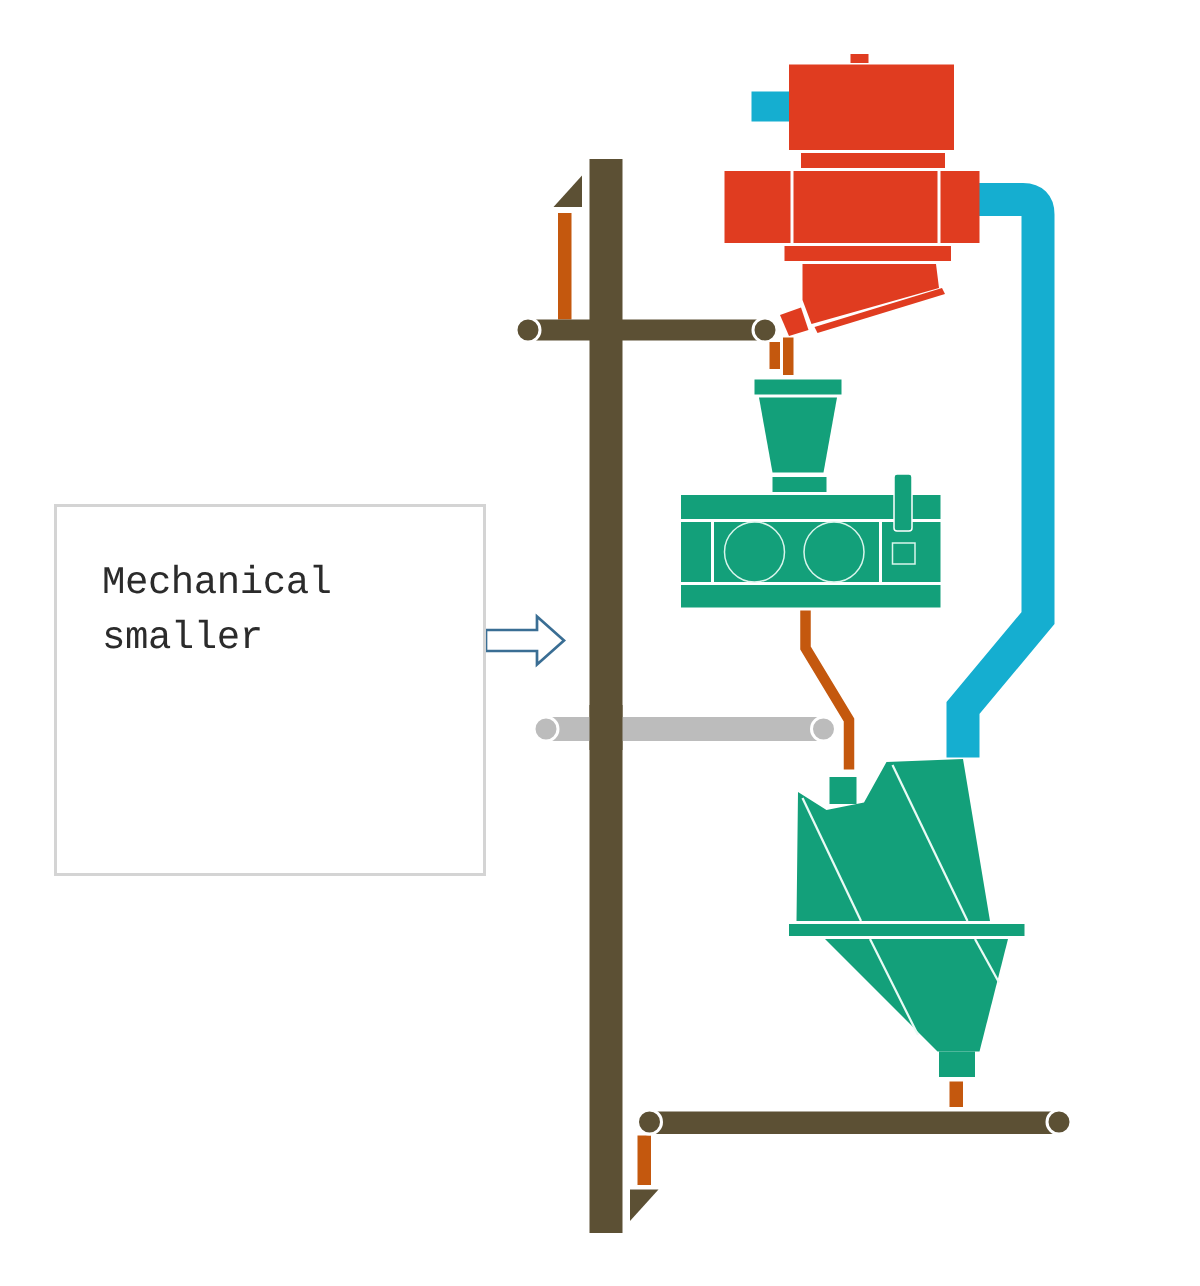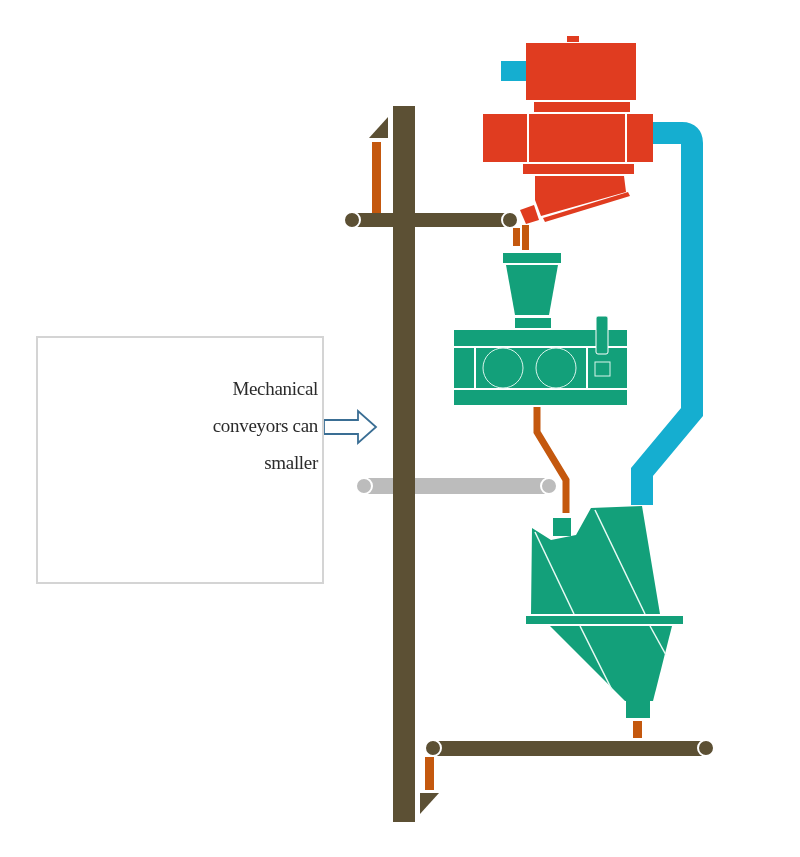--- a/index.html
+++ b/index.html
@@ -4,23 +4,22 @@
 <style>
   html, body { margin:0; padding:0; background:#ffffff; }
   body { width:800px; height:857px; position:relative; overflow:hidden; font-family:"DejaVu Sans", sans-serif; }
   #diagram { position:absolute; left:0; top:0; }
   .callout {
     position:absolute; left:36px; top:336px; width:288px; height:248px;
     border:2px solid #d4d4d4; box-sizing:border-box; background:#fff;
   }
   .callout-text {
     position:absolute; left:30px; top:32px; width:250px;
-    font-family:Liberation Serif, serif; font-size:19px; line-height:37px; color:#2b2b2b;
+    font-family:Liberation Mono, monospace; font-size:26px; line-height:37px; color:#2b2b2b;
     letter-spacing:-0.3px;
-    text-align:right;
   }
   .callout-text span { display:block; white-space:nowrap; }
 </style>
 </head>
 <body>
 
 <svg id="diagram" width="800" height="857" viewBox="0 0 800 857" xmlns="http://www.w3.org/2000/svg">
 
   <path d="M652,133 L682,133 Q692,133 692,143 L692,412 L642,472 L642,505" fill="none" stroke="#15aed0" stroke-width="22" stroke-linejoin="miter"></path>
   <rect x="501" y="61" width="25" height="20" fill="#15aed0"></rect>
@@ -89,16 +88,15 @@
     <rect x="626" y="701" width="24" height="17" fill="#13a07a"></rect>
   </g>
   <rect x="633" y="721" width="9" height="17" fill="#c4580e"></rect>
 
   <polygon points="324,420 358,420 358,411 376,427 358,443 358,434 324,434" fill="#ffffff" stroke="#3a6e94" stroke-width="1.8" stroke-linejoin="miter"></polygon>
 </svg>
 
 <div class="callout">
   <div class="callout-text">
     <span>Mechanical</span>
-    <span>conveyors can</span>
     <span>smaller</span>
   </div>
 </div>
 
 </body></html>

